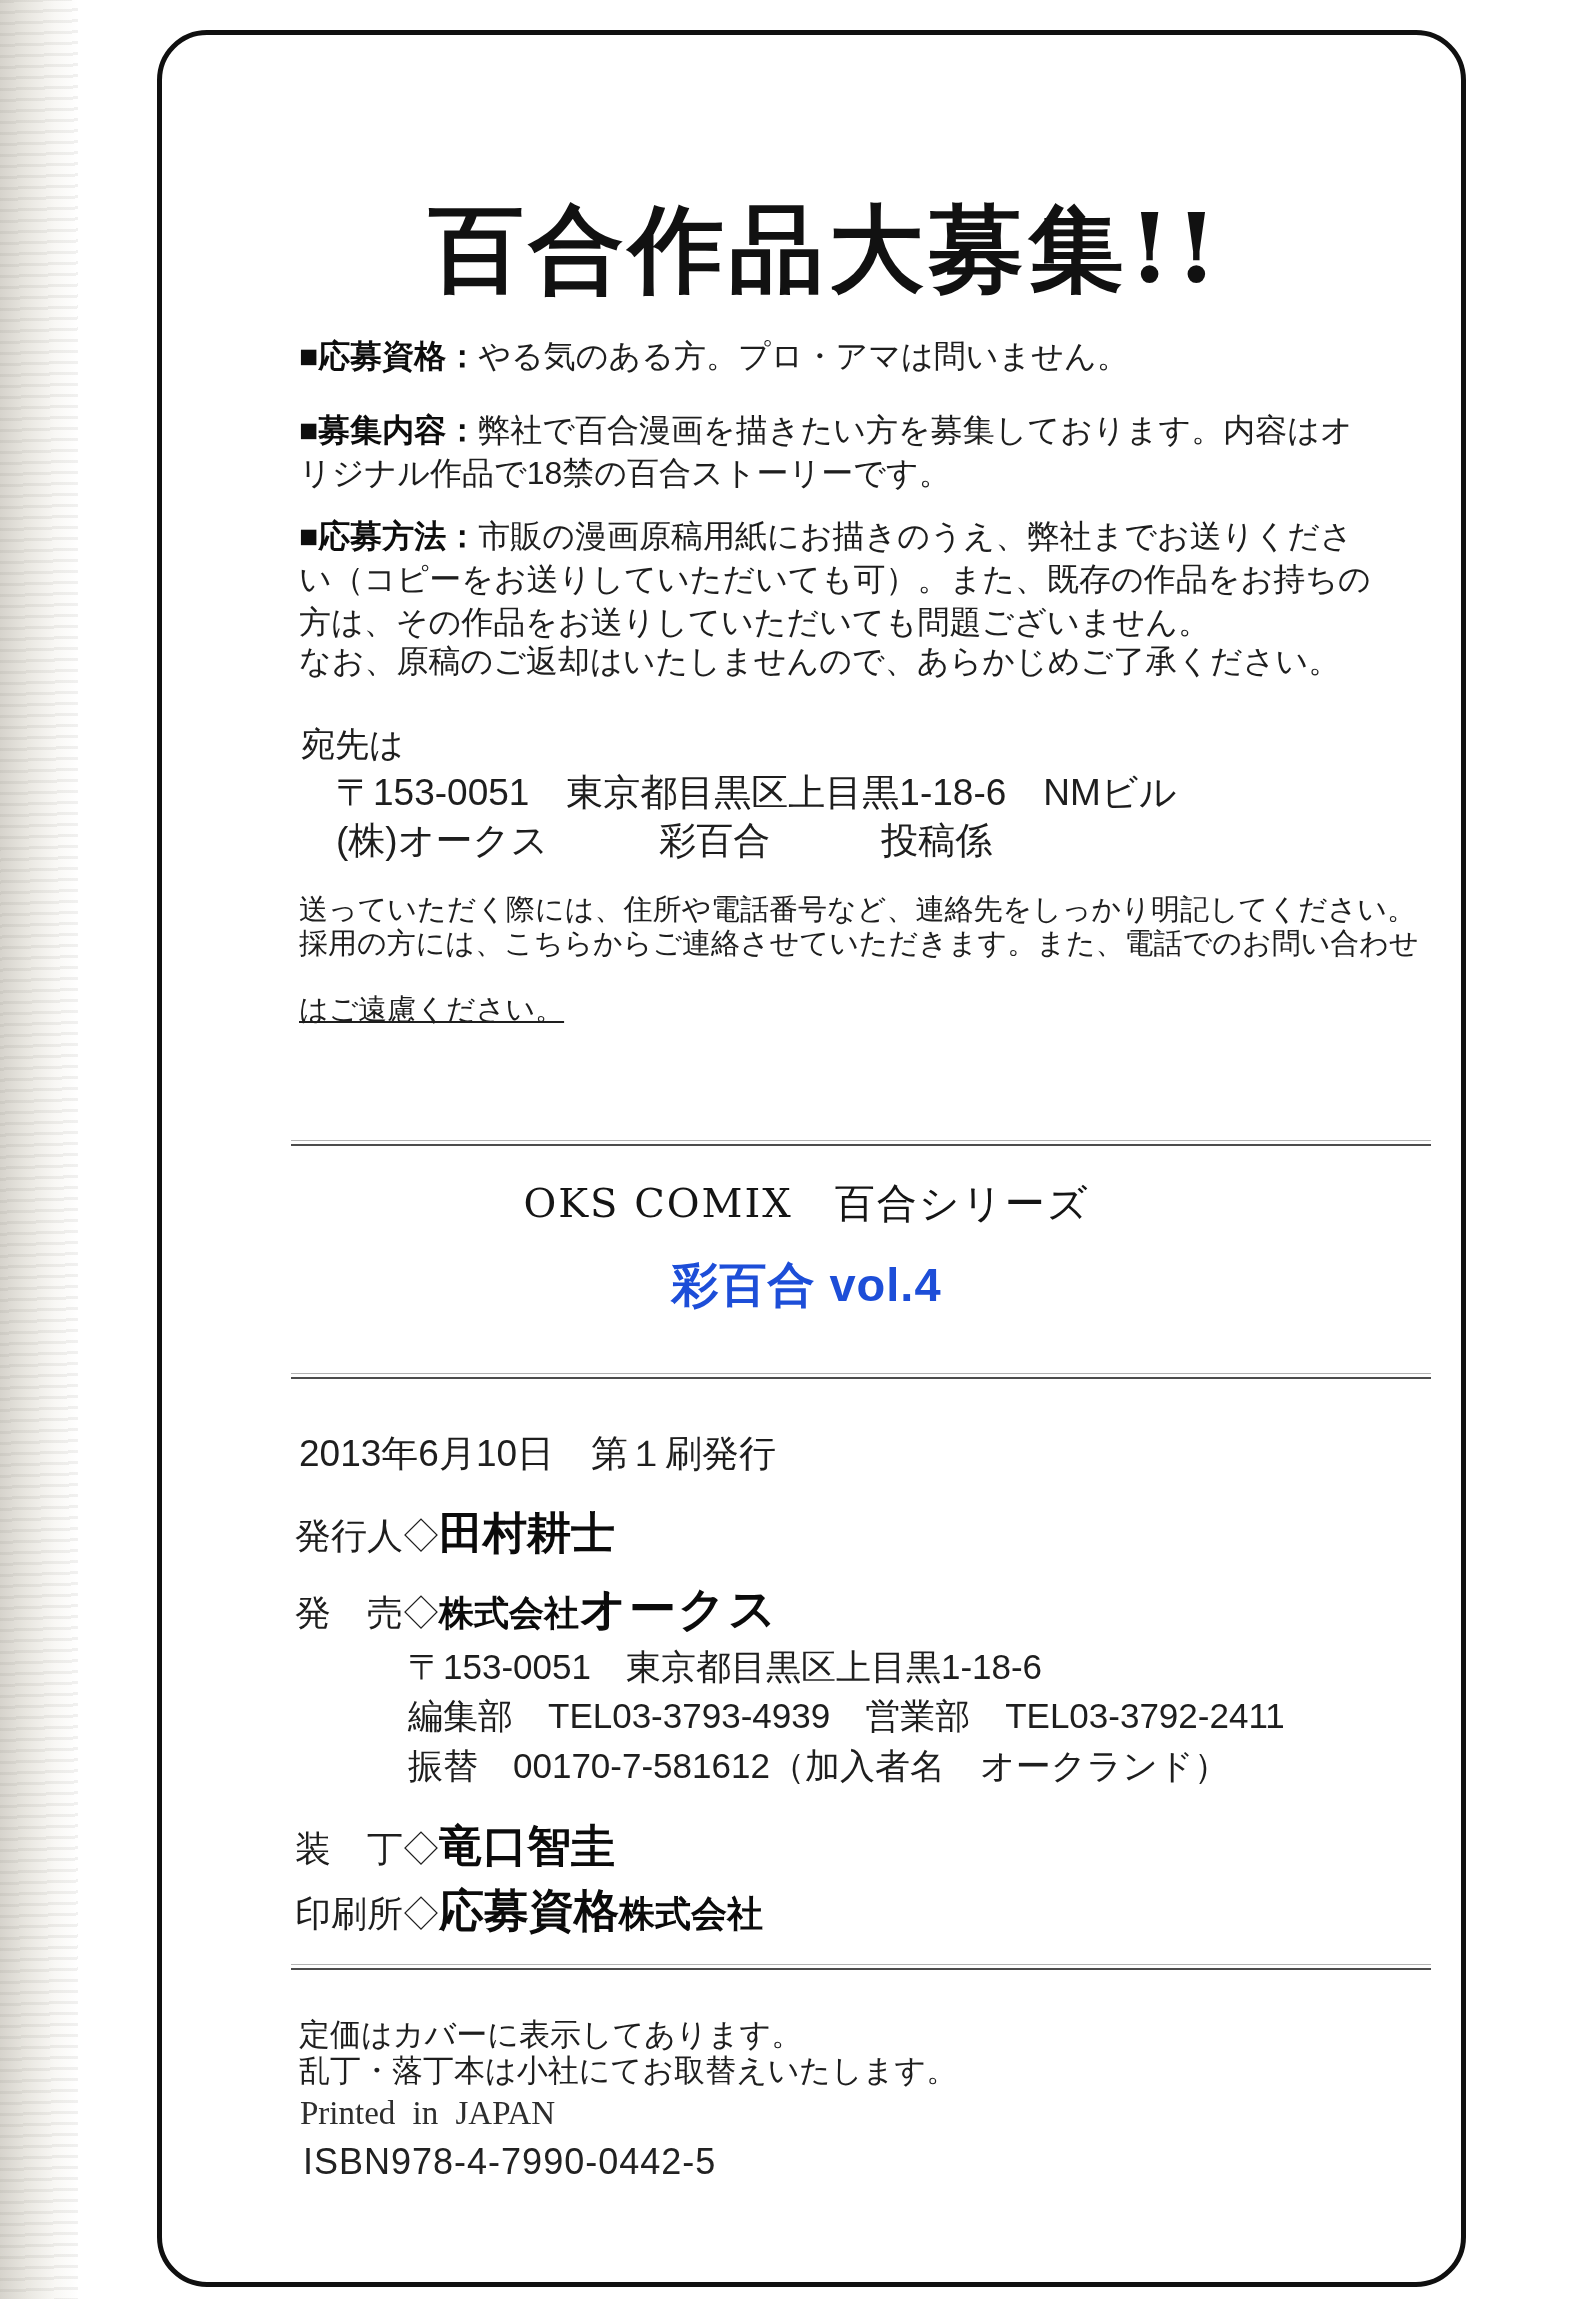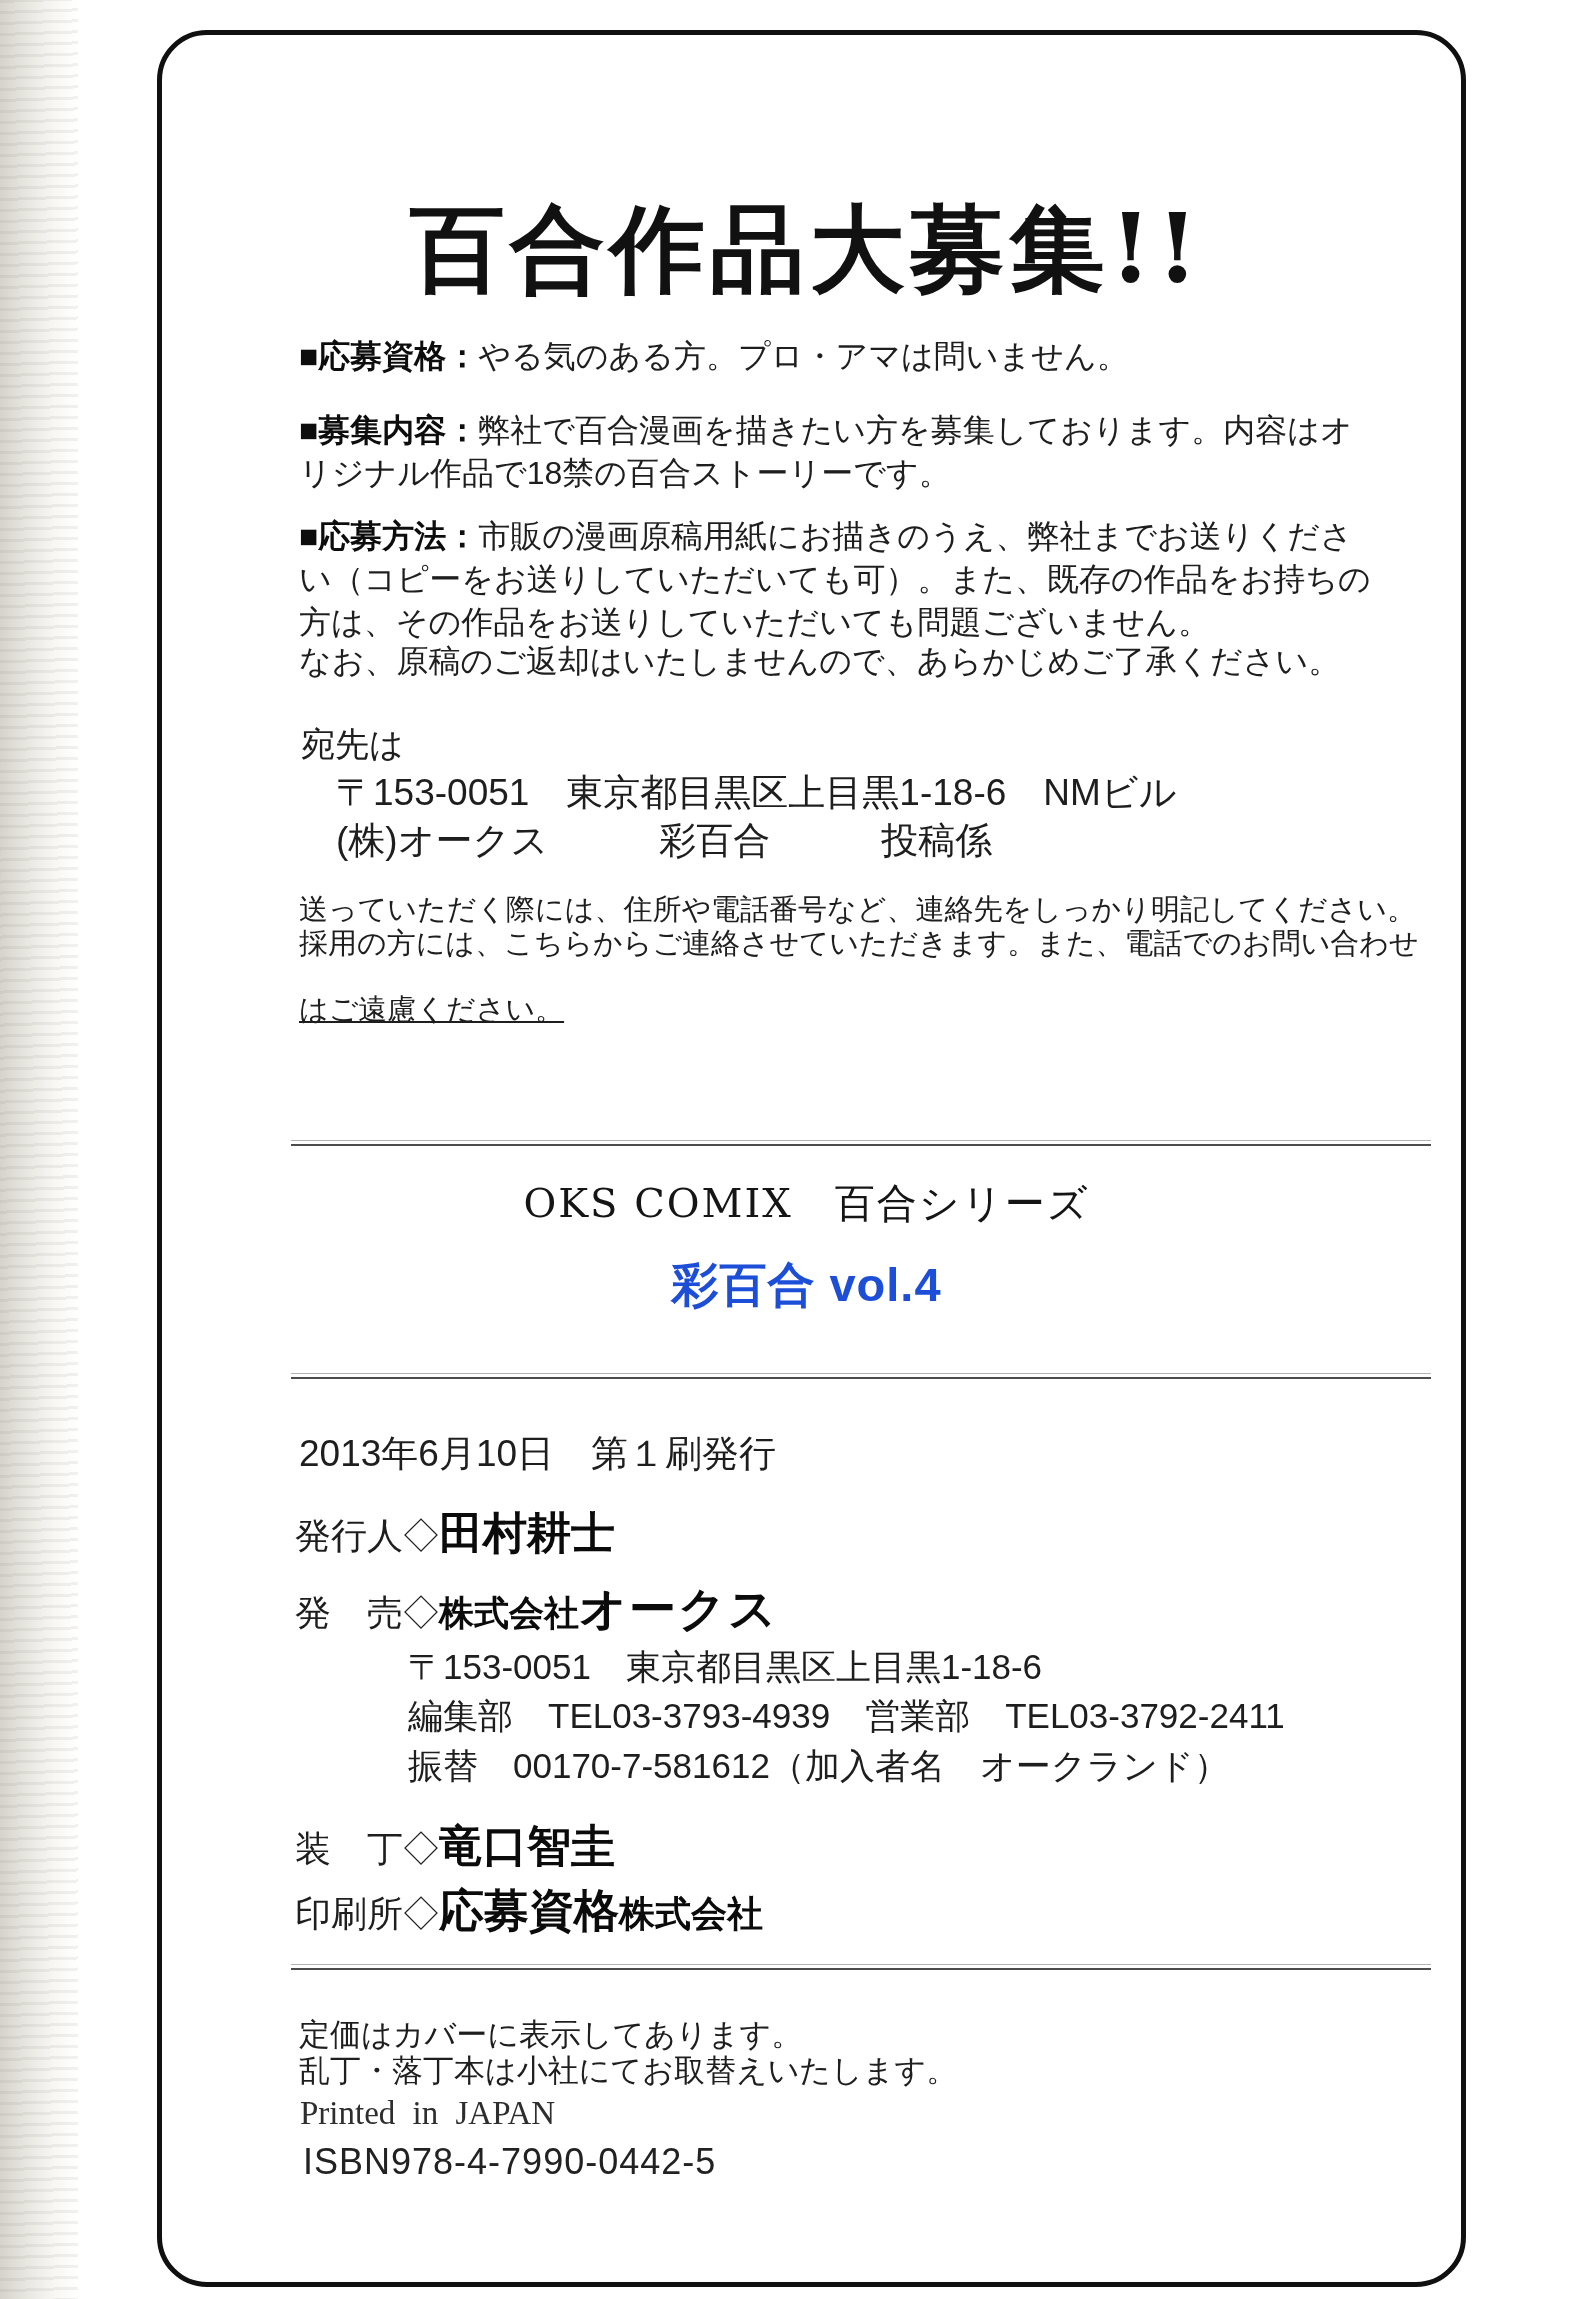--- a/index.html
+++ b/index.html
@@ -22,21 +22,21 @@
   .frame{
     position:absolute;left:157px;top:30px;width:1299px;height:2247px;
     border:5px solid #101010;border-radius:50px;background:transparent;
   }
   .abs{position:absolute;white-space:pre;}
   .center-band{position:absolute;left:157px;width:1299px;text-align:center;white-space:pre;}
 
   .page-title{
     top:187px;
     font-family:"DejaVu Serif","Liberation Serif",serif;
-    font-weight:700;font-size:95px;letter-spacing:5px;color:#111;
+    font-weight:700;font-size:95px;letter-spacing:5px;color:#111;margin-left:19px;
   }
   .body-line{font-size:32px;line-height:1;}
   .body-line .lbl{font-weight:700;color:#0d0d0d;}
   .small-line{font-size:29px;line-height:1;}
   .addr-head{font-size:34px;}
   .addr-line{font-size:37px;}
 
   .rule{
     position:absolute;left:291px;width:1140px;height:3px;
     border-top:1px solid #b3b3b3;border-bottom:2px solid #4c4c4c;background:transparent;

